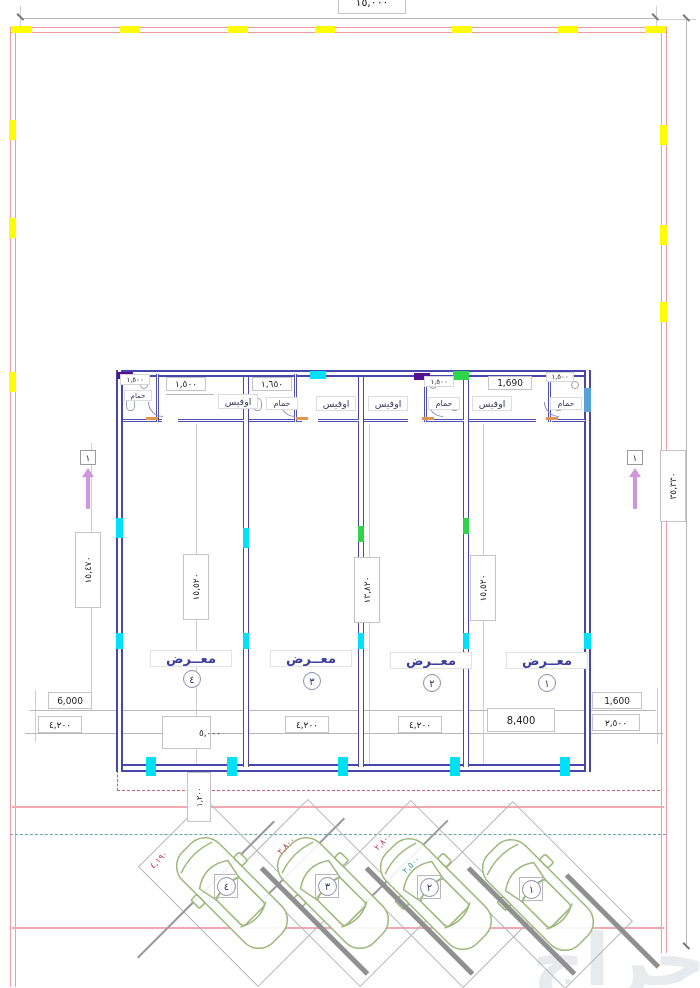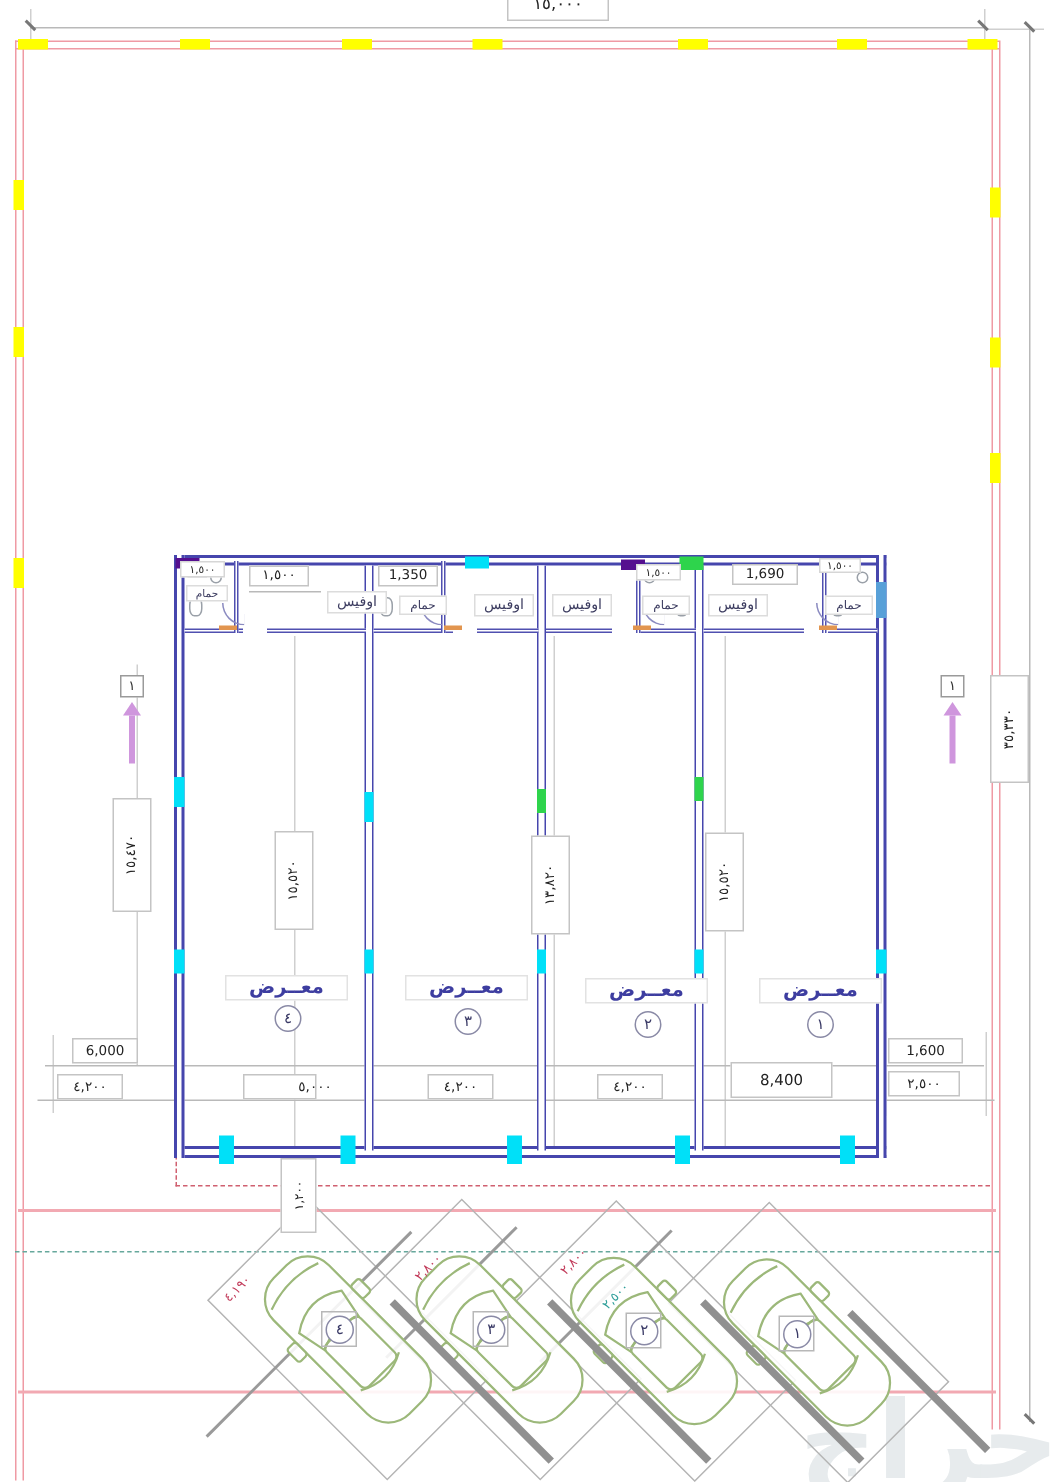--- a/index.html
+++ b/index.html
@@ -173,21 +173,21 @@
     </div>
   <div class="abs dimbox" style="left:166px;top:377px;width:40px;height:14px;">
     <span>١,٥٠٠</span>
     </div>
   <div class="abs gline" style="left:166px;top:394px;width:48px;height:1px;"></div>
   <div class="abs room" style="left:218px;top:394px;width:40px;height:15px;">
     <span>اوفيس</span>
     </div>
 
   <div class="abs dimbox" style="left:252px;top:377px;width:40px;height:14px;">
-    <span>1,350</span>
+    <span>١,٦٥٠</span>
     </div>
   <div class="abs room" style="left:266px;top:397px;width:32px;height:13px;font-size:8px;">
     <span>حمام</span>
     </div>
   <div class="abs room" style="left:316px;top:396px;width:40px;height:15px;">
     <span>اوفيس</span>
     </div>
 
   <div class="abs room" style="left:368px;top:396px;width:40px;height:15px;">
     <span>اوفيس</span>
@@ -267,21 +267,21 @@
   <div class="abs glineL" style="left:466px;top:700px;width:1px;height:44px;"></div>
   <div class="abs glineL" style="left:590px;top:688px;width:1px;height:56px;"></div>
   <div class="abs glineL" style="left:657px;top:688px;width:1px;height:56px;"></div>
 
   <div class="abs dimbox" style="left:48px;top:692px;width:44px;height:17px;">
     <span>6,000</span>
     </div>
   <div class="abs dimbox" style="left:38px;top:716px;width:44px;height:17px;">
     <span>٤,٢٠٠</span>
     </div>
-  <div class="abs dimbox" style="left:162px;top:716px;width:44px;height:17px;padding-left:47px;">
+  <div class="abs dimbox" style="left:162px;top:716px;width:44px;height:33px;padding-left:47px;">
     <span>٥,٠٠٠</span>
     </div>
   <div class="abs dimbox" style="left:285px;top:716px;width:44px;height:17px;">
     <span>٤,٢٠٠</span>
     </div>
   <div class="abs dimbox" style="left:398px;top:716px;width:44px;height:17px;">
     <span>٤,٢٠٠</span>
     </div>
   <div class="abs dimbox" style="left:487px;top:708px;width:68px;height:24px;font-size:10px;">
     <span>8,400</span>

